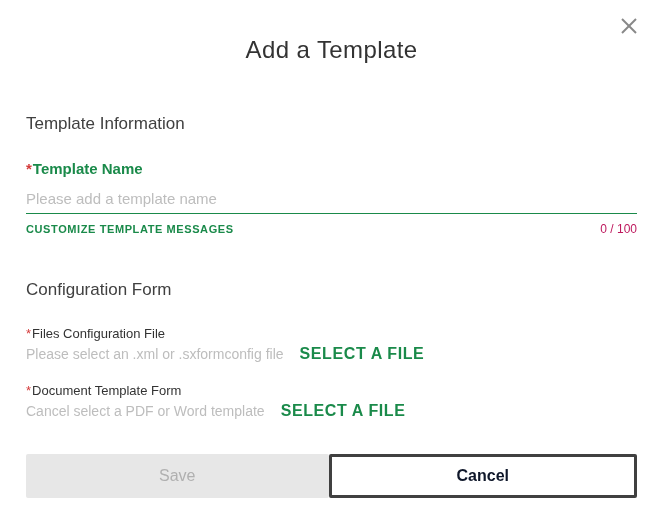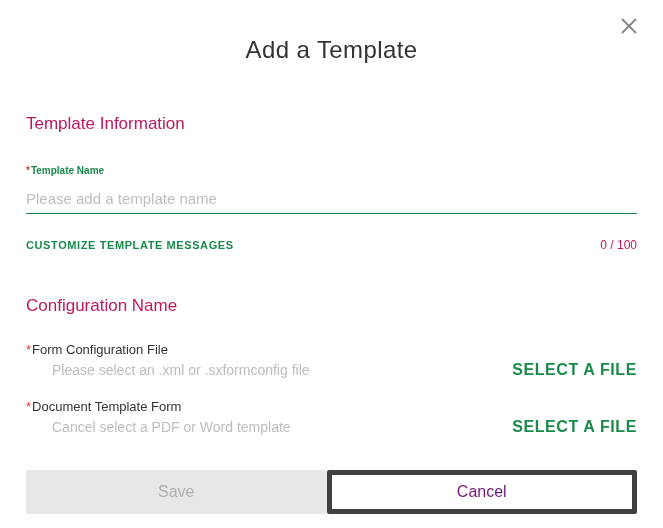--- a/index.html
+++ b/index.html
@@ -27,46 +27,46 @@
     font-size: 24px;
     font-weight: 400;
     color: #333;
     margin-top: 6px;
     margin-bottom: 50px;
     letter-spacing: 0.4px;
   }
   .section-heading {
     font-size: 17px;
     font-weight: 400;
-    color: #be185d;
+    color: #404040;
     margin-bottom: 26px;
   }
   .field-label {
-    font-size: 10px;
+    font-size: 15px;
     font-weight: 600;
     color: #1a8a4a;
   }
   .req { color: #d43a3a; margin-right: 1px; }
   .name-input {
     width: 100%;
     border: none;
     border-bottom: 1px solid #1a8a4a;
     font-size: 15px;
     padding: 8px 0 6px 0;
     margin-top: 4px;
     outline: none;
     color: #a16207;
     background: transparent;
   }
   .name-input::placeholder { color: #bdbdbd; font-weight: 400; }
   .meta-row {
     display: flex;
     justify-content: space-between;
     align-items: center;
-    margin-top: 24px;
+    margin-top: 8px;
   }
   .link-btn {
     font-size: 11px;
     font-weight: 700;
     letter-spacing: 0.6px;
     color: #1a8a4a;
     text-transform: uppercase;
     cursor: pointer;
   }
   .counter {
@@ -76,24 +76,22 @@
   .config-section { margin-top: 44px; }
   .file-row {
     margin-top: 20px;
   }
   .file-label {
     font-size: 13px;
     color: #333;
   }
   .file-line {
     display: flex;
-    justify-content: space-between;
     align-items: center;
     margin-top: 4px;
-    margin-left: 26px;
   }
   .file-placeholder {
     font-size: 14px;
     color: #bdbdbd;
   }
   .select-file {
     font-size: 16px;
     font-weight: 700;
     letter-spacing: 0.6px;
     color: #1a8a4a;
@@ -114,22 +112,23 @@
     border-radius: 2px;
     cursor: pointer;
   }
   .btn-save {
     background: #e7e7e7;
     color: #b0b0b0;
     border: none;
   }
   .btn-cancel {
     background: #fff;
-    color: #701a75;
-    border: 5px solid #404040;
+    color: #0f172a;
+    border: 3px solid #404040;
+    font-weight: bold;
   }
 </style>
 </head>
 <body>
 
 <div class="close-btn">
   <span>
     <svg viewBox="0 0 16 16">
         <line x1="1" y1="1" x2="15" y2="15" stroke="#888" stroke-width="2"></line>
         <line x1="15" y1="1" x2="1" y2="15" stroke="#888" stroke-width="2"></line>
@@ -150,25 +149,25 @@
       </label>
       <input type="text" class="name-input" placeholder="Please add a template name" style="">
       <div class="meta-row">
         <span class="link-btn">CUSTOMIZE TEMPLATE MESSAGES</span>
         <span class="counter">0 / 100</span>
       </div>
     </div>
   </div>
 
   <div class="config-section">
-    <h2 class="section-heading">Configuration Name</h2>
+    <h2 class="section-heading">Configuration Form</h2>
 
     <div class="file-row">
       <div class="file-label">
-        <span class="req">*</span><span>Form Configuration File</span>
+        <span class="req">*</span><span>Files Configuration File</span>
       </div>
       <div class="file-line">
         <span class="file-placeholder">Please select an .xml or .sxformconfig file</span>
         <span class="select-file">SELECT A FILE</span>
       </div>
     </div>
 
     <div class="file-row">
       <div class="file-label">
         <span class="req">*</span><span>Document Template Form</span>

